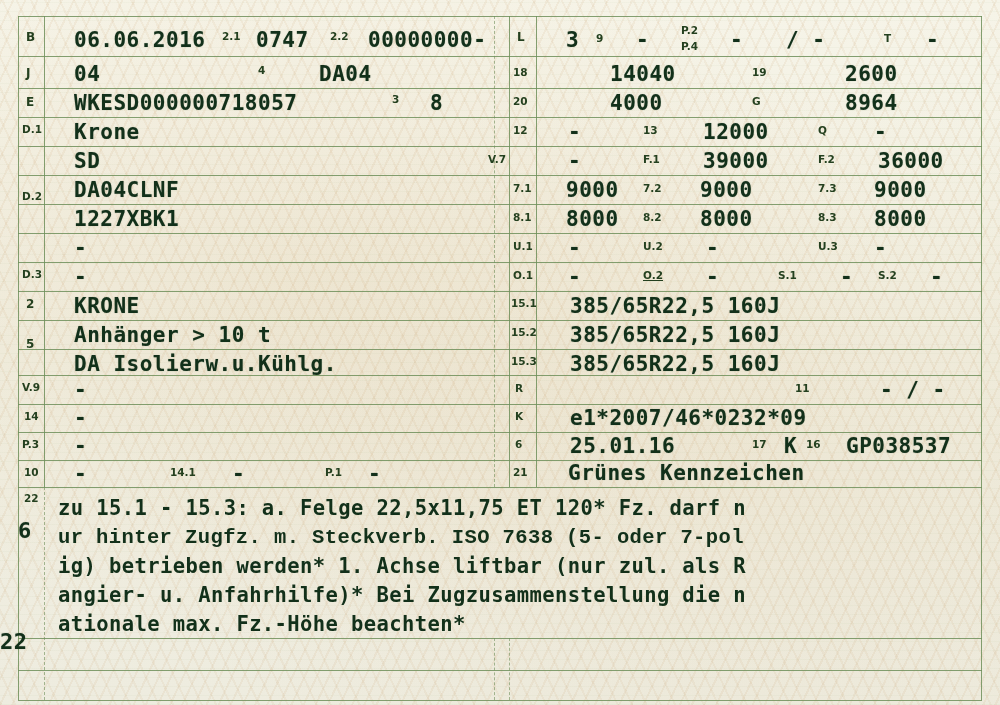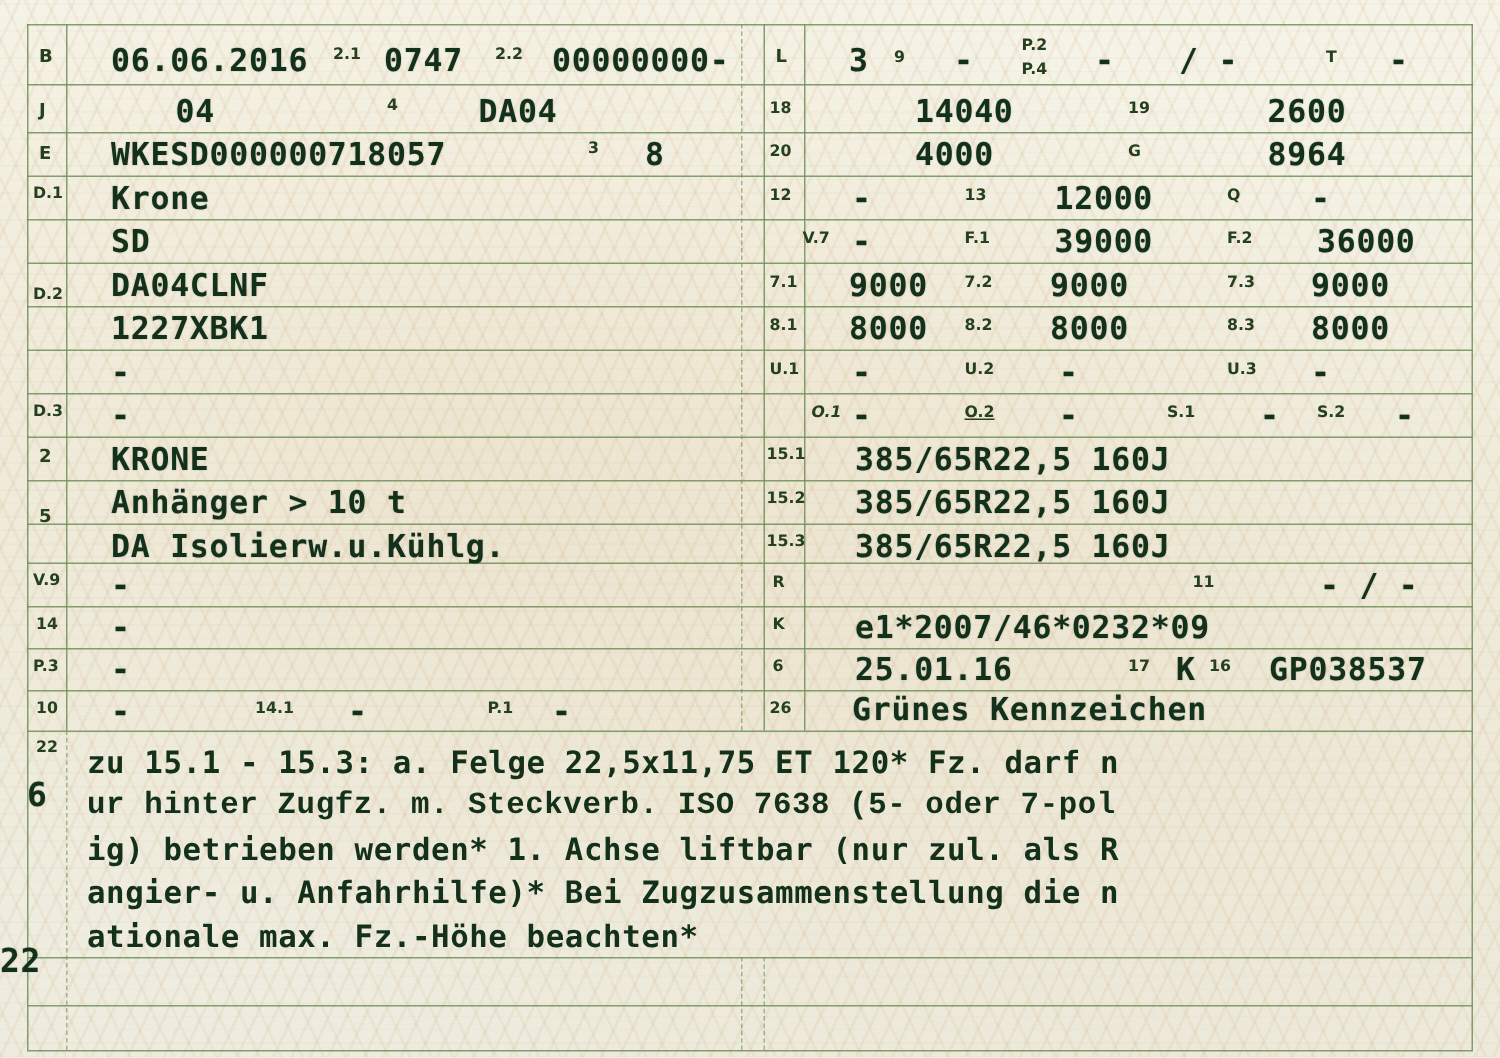--- a/index.html
+++ b/index.html
@@ -94,21 +94,21 @@
   <div class="vline dash" style="left:509px;top:638px;height:62px;"></div>
 
   <div class="cell code lg" style="left:26px;top:30px;">B</div>
   <div class="cell val" style="left:74px;top:28px;">06.06.2016</div>
   <div class="cell code" style="left:222px;top:30px;">2.1</div>
   <div class="cell val" style="left:256px;top:28px;">0747</div>
   <div class="cell code" style="left:330px;top:30px;">2.2</div>
   <div class="cell val" style="left:368px;top:28px;">00000000-</div>
 
   <div class="cell code lg" style="left:26px;top:66px;">J</div>
-  <div class="cell val" style="left:74px;top:62px;margin-left:43px;">04</div>
+  <div class="cell val" style="left:74px;top:62px;">04</div>
   <div class="cell code" style="left:258px;top:64px;">4</div>
   <div class="cell val" style="left:294px;top:62px;margin-left:25px;">DA04</div>
 
   <div class="cell code lg" style="left:26px;top:95px;">E</div>
   <div class="cell val" style="left:74px;top:91px;">WKESD000000718057</div>
   <div class="cell code" style="left:392px;top:93px;">3</div>
   <div class="cell val" style="left:430px;top:91px;">8</div>
 
   <div class="cell code" style="left:22px;top:123px;">D.1</div>
   <div class="cell val" style="left:74px;top:120px;">Krone</div>
@@ -167,21 +167,21 @@
   <div class="cell code" style="left:752px;top:95px;">G</div>
   <div class="cell val" style="left:845px;top:91px;">8964</div>
 
   <div class="cell code" style="left:513px;top:124px;">12</div>
   <div class="cell val" style="left:568px;top:120px;">-</div>
   <div class="cell code" style="left:643px;top:124px;">13</div>
   <div class="cell val" style="left:703px;top:120px;">12000</div>
   <div class="cell code" style="left:818px;top:124px;">Q</div>
   <div class="cell val" style="left:874px;top:120px;">-</div>
 
-  <div class="cell code" style="left:535px;top:153px;">V.7</div>
+  <div class="cell code" style="left:488px;top:153px;">V.7</div>
   <div class="cell val" style="left:568px;top:149px;">-</div>
   <div class="cell code" style="left:643px;top:153px;">F.1</div>
   <div class="cell val" style="left:703px;top:149px;">39000</div>
   <div class="cell code" style="left:818px;top:153px;">F.2</div>
   <div class="cell val" style="left:878px;top:149px;">36000</div>
 
   <div class="cell code" style="left:513px;top:182px;">7.1</div>
   <div class="cell val" style="left:566px;top:178px;">9000</div>
   <div class="cell code" style="left:643px;top:182px;">7.2</div>
   <div class="cell val" style="left:700px;top:178px;">9000</div>
@@ -195,21 +195,21 @@
   <div class="cell code" style="left:818px;top:211px;">8.3</div>
   <div class="cell val" style="left:874px;top:207px;">8000</div>
 
   <div class="cell code" style="left:513px;top:240px;">U.1</div>
   <div class="cell val" style="left:568px;top:236px;">-</div>
   <div class="cell code" style="left:643px;top:240px;">U.2</div>
   <div class="cell val" style="left:706px;top:236px;">-</div>
   <div class="cell code" style="left:818px;top:240px;">U.3</div>
   <div class="cell val" style="left:874px;top:236px;">-</div>
 
-  <div class="cell code" style="left:541px;top:269px;font-style:italic;">O.1</div>
+  <div class="cell code" style="left:513px;top:269px;">O.1</div>
   <div class="cell val" style="left:568px;top:265px;">-</div>
   <div class="cell code" style="left:643px;top:269px;text-decoration:underline;">O.2</div>
   <div class="cell val" style="left:706px;top:265px;">-</div>
   <div class="cell code" style="left:778px;top:269px;">S.1</div>
   <div class="cell val" style="left:840px;top:265px;">-</div>
   <div class="cell code" style="left:878px;top:269px;">S.2</div>
   <div class="cell val" style="left:930px;top:265px;">-</div>
 
   <div class="cell code" style="left:511px;top:297px;">15.1</div>
   <div class="cell val" style="left:570px;top:294px;">385/65R22,5 160J</div>
@@ -225,21 +225,21 @@
   <div class="cell code" style="left:515px;top:410px;">K</div>
   <div class="cell val" style="left:570px;top:406px;">e1*2007/46*0232*09</div>
 
   <div class="cell code" style="left:515px;top:438px;">6</div>
   <div class="cell val" style="left:570px;top:434px;">25.01.16</div>
   <div class="cell code" style="left:752px;top:438px;">17</div>
   <div class="cell val" style="left:784px;top:434px;">K</div>
   <div class="cell code" style="left:806px;top:438px;">16</div>
   <div class="cell val" style="left:846px;top:434px;">GP038537</div>
 
-  <div class="cell code" style="left:513px;top:466px;">26</div>
+  <div class="cell code" style="left:513px;top:466px;">21</div>
   <div class="cell val" style="left:568px;top:461px;">Grünes Kennzeichen</div>
 
   <div class="cell code" style="left:24px;top:492px;">22</div>
   <div class="cell val" style="left:18px;top:518px;font-size:22px;">6</div>
   <div class="cell val" style="left:0px;top:629px;font-size:22px;">22</div>
 
   <div class="note" style="position:absolute;left:58px;top:494px;width:930px;">zu 15.1 - 15.3: a. Felge 22,5x11,75 ET 120* Fz. darf n</div>
   <div class="note" style="position:absolute;left:58px;top:523px;width:930px;font-family:Liberation Mono, monospace;">ur hinter Zugfz. m. Steckverb. ISO 7638 (5- oder 7-pol</div>
   <div class="note" style="position:absolute;left:58px;top:552px;width:930px;">ig) betrieben werden* 1. Achse liftbar (nur zul. als R</div>
   <div class="note" style="position:absolute;left:58px;top:610px;width:930px;">ationale max. Fz.-Höhe beachten*</div>

